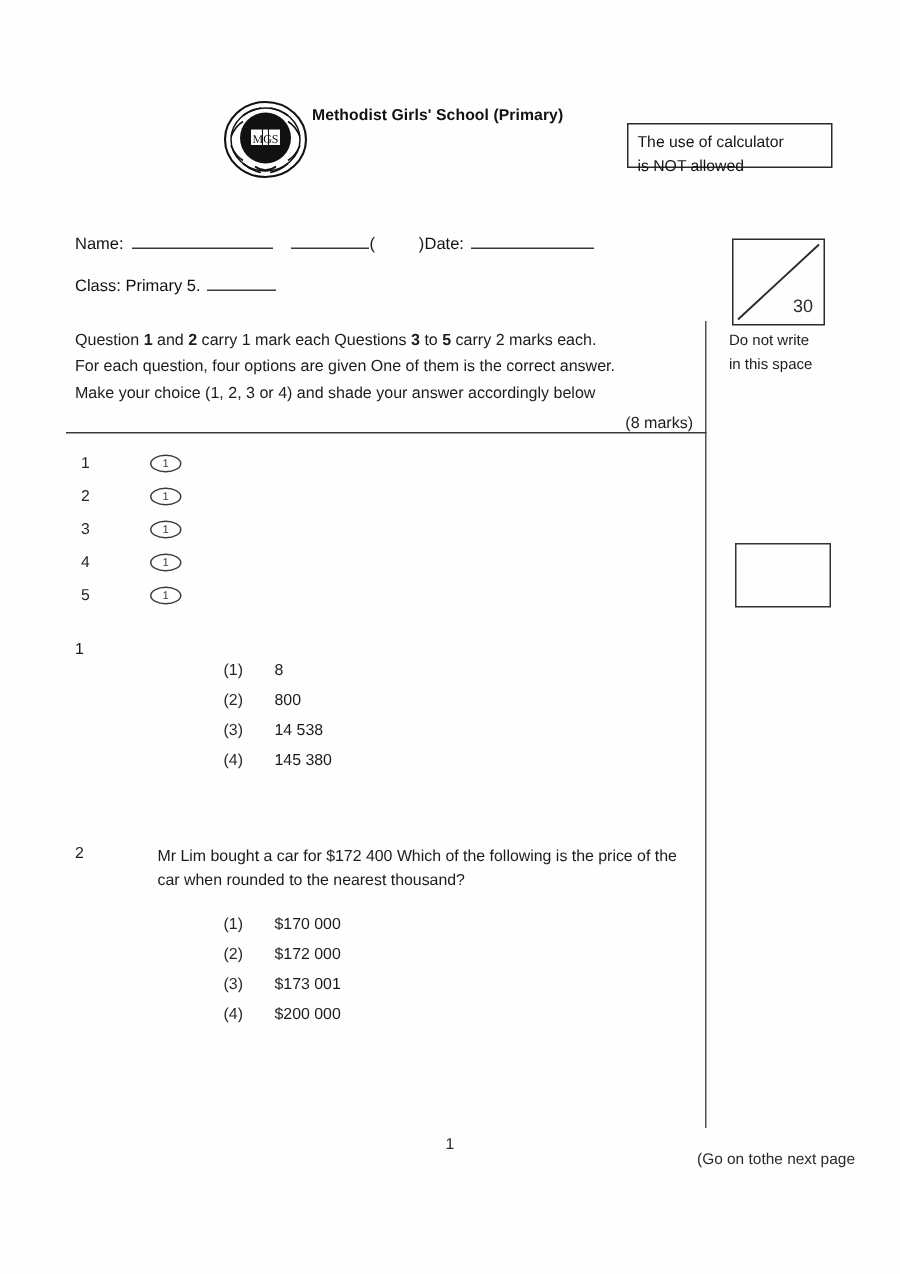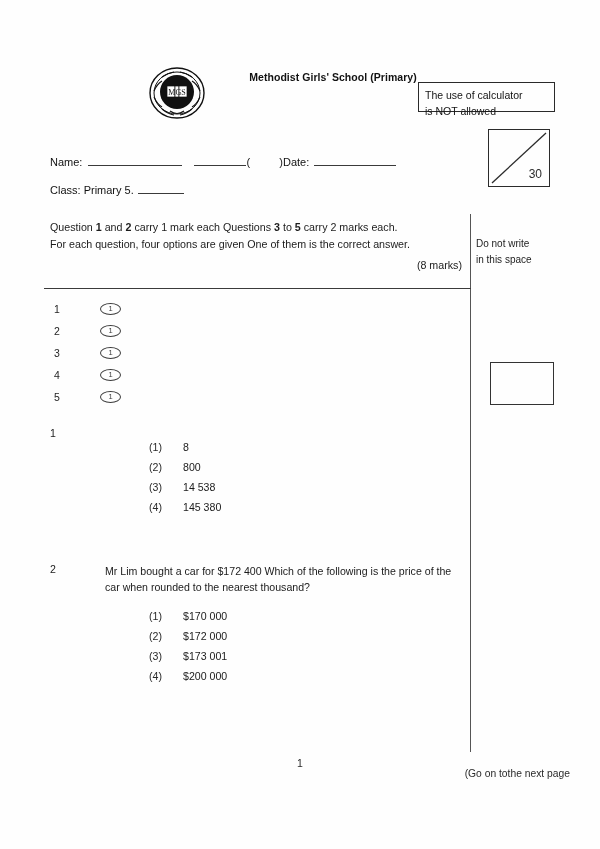--- a/index.html
+++ b/index.html
@@ -37,21 +37,21 @@
     width: 58px;
     height: 58px;
   }
   .crest svg { display: block; }
 
   .school-block {
     position: absolute;
     left: 68px;
     top: 8px;
     width: 250px;
-    text-align: center;
+    text-align: left;
     line-height: 1.42;
   }
   .school-block div {
     font-size: 10.5px;
     font-weight: bold;
     letter-spacing: 0.05px;
     color: #111;
   }
 
   .calc-box {
@@ -97,21 +97,21 @@
   .rule-class{ width: 46px; margin-left: 4px; }
   .rule-sign { width: 86px; margin-left: 5px; }
 
   .date-grp  { position: absolute; left: 233px; top: 0; }
   .sign-grp  { position: absolute; left: 233px; top: 28px; }
 
   
   .mark-box {
     position: absolute;
     left: 488px;
-    top: 129px;
+    top: 159px;
     width: 62px;
     height: 58px;
     border: 1.3px solid #2b2b2b;
     box-sizing: border-box;
   }
   .mark-box .diag {
     position: absolute;
     inset: 0;
   }
   .mark-total {
@@ -153,27 +153,26 @@
   .instructions b { font-weight: bold; }
   .marks-note {
     text-align: right;
     margin-top: 3px;
     font-size: 10.7px;
   }
 
   
   .side-note {
     position: absolute;
-    left: 476px;
+    left: 486px;
     top: 220px;
     width: 86px;
     font-size: 10px;
     line-height: 1.55;
     color: #1c1c1c;
-    margin-top: 16px;
   }
   .side-box {
     position: absolute;
     left: 490px;
     top: 362px;
     width: 64px;
     height: 43px;
     border: 1.2px solid #333;
     box-sizing: border-box;
   }
@@ -337,20 +336,21 @@
     </svg>
     <span class="mark-total">30</span>
   </div>
 
   <div class="vrule"></div>
   <div class="hrule"></div>
 
   <div class="instructions">
     <div><span>Question </span><b>1</b><span> and </span><b>2</b><span> carry 1 mark each  Questions </span><b>3</b><span> to </span><b>5</b><span> carry 2 marks each.</span></div>
     <div>For each question, four options are given  One of them is the correct answer.</div>
+    <div>Make your choice (1, 2, 3 or 4) and shade your answer accordingly below</div>
     <div class="marks-note">(8 marks)</div>
   </div>
 
   <div class="side-note">
     <div>Do not write</div>
     <div>in this space</div>
   </div>
   <div class="side-box"></div>
 
   <div class="bubbles">

